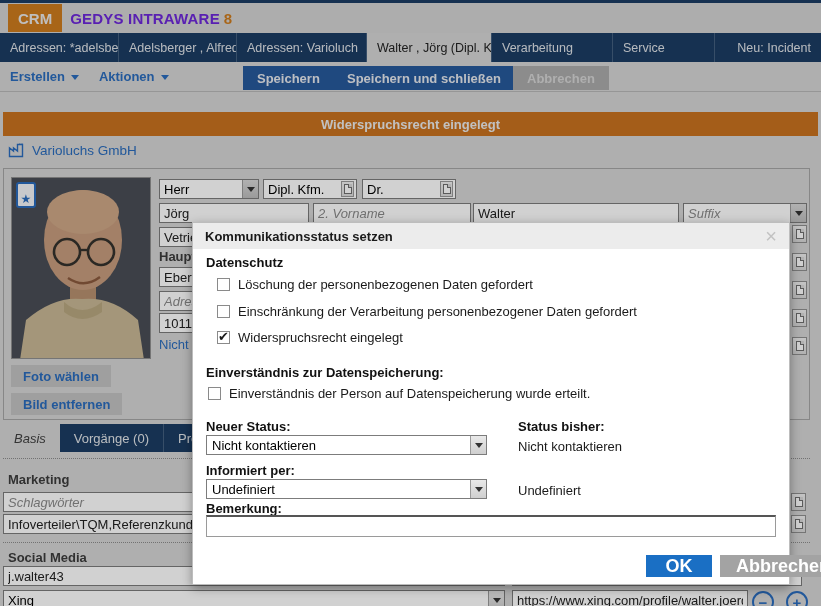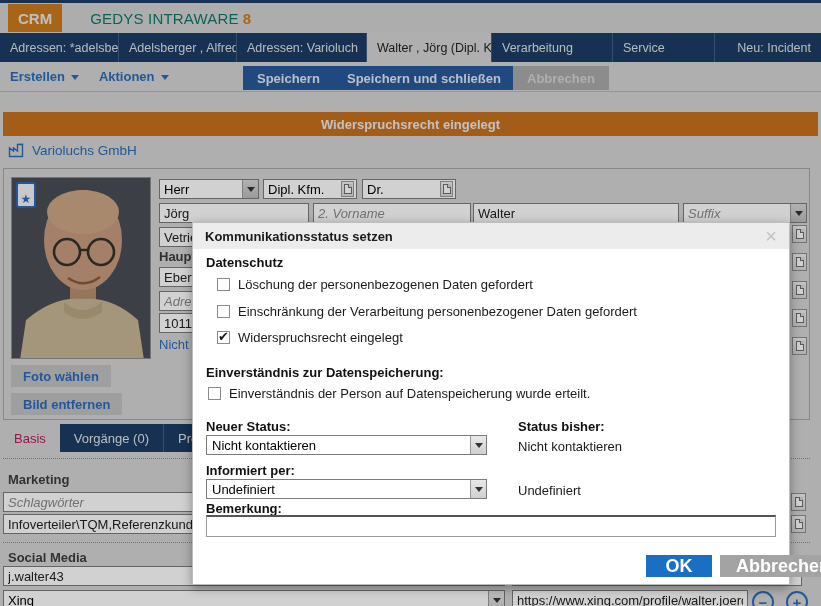--- a/index.html
+++ b/index.html
@@ -4,21 +4,21 @@
 <style>
   * { margin:0; padding:0; box-sizing:border-box; }
   html,body { width:821px; height:606px; overflow:hidden; }
   body { font-family:"Liberation Sans", sans-serif; font-size:13px; background:#d6d6d6; position:relative; }
   .page { position:absolute; inset:0; z-index:1; }
 
   
   .topstrip { position:absolute; left:0; top:0; width:821px; height:3px; background:#1b3c63; }
   .header { position:absolute; left:0; top:3px; width:821px; height:30px; background:#d4d4d4; display:flex; align-items:center; }
   .crm-badge { margin-left:8px; background:#ce7c1e; color:#e9e9e9; font-weight:bold; font-size:15px; padding:4px 10px; height:28px; display:flex; align-items:center; }
-  .app-title { margin-left:28px; color:#0f766e; font-weight:normal; font-size:15px; letter-spacing:.2px; }
+  .app-title { margin-left:8px; color:#6d28d9; font-weight:bold; font-size:15px; letter-spacing:.2px; }
   .app-ver { color:#ce7c1e; font-weight:bold; font-size:15px; margin-left:4px; }
 
   .tabbar { position:absolute; left:0; top:33px; width:821px; height:29px; background:#1b3c63; display:flex; align-items:stretch; }
   .ntab { display:flex; align-items:center; padding:0 10px; color:#dfe3e8; font-size:12.5px; border-right:1px solid #44607f; white-space:nowrap; overflow:hidden; }
   .ntab.active { background:#d6d6d6; color:#222; }
   .ntab-spacer { flex:1; border-right:1px solid #44607f; }
 
   
   .toolbar { position:absolute; left:0; top:62px; width:821px; height:30px; background:#d6d6d6; border-bottom:1px solid #b7b7b7; display:flex; align-items:center; }
   .menu-link { color:#2a6cbd; font-weight:600; margin-left:20px; display:flex; align-items:center; gap:6px; cursor:pointer; }
@@ -51,21 +51,21 @@
   .pageic { width:8px; height:10px; border:1px solid #6f6f6f; background:#fff; position:relative; }
   .pageic::after { content:""; position:absolute; right:-1px; top:-1px; width:3px; height:3px; background:#d8d8d8; border-left:1px solid #6f6f6f; border-bottom:1px solid #6f6f6f; }
   .inclip { margin-left:auto; margin-right:2px; width:13px; height:16px; background:linear-gradient(#f2f2f2,#dcdcdc); border:1px solid #9a9a9a; display:flex; align-items:center; justify-content:center; }
   .flabel { position:absolute; font-weight:bold; color:#3c3c3c; }
   .blue-link { position:absolute; color:#2a6cbd; cursor:pointer; }
   .photo-btn { position:absolute; background:#c3c3c3; color:#2a6cbd; font-weight:bold; font-size:13px; border:none; padding:0 12px; height:22px; cursor:pointer; }
 
   
   .ctabs { position:absolute; left:0; top:424px; height:28px; display:flex; }
   .ctab { padding:0 14px; display:flex; align-items:center; font-size:13px; border-right:1px solid #44607f; cursor:pointer; }
-  .ctab.active { background:transparent; color:#be185d; border-right:none; }
+  .ctab.active { background:transparent; color:#404040; border-right:none;font-style:italic; }
   .ctab.dark { background:#1b3c63; color:#e2e6ea; }
   .dotsep { position:absolute; left:3px; width:807px; border-top:1px dotted #8c8c8c; }
   .sec-h { position:absolute; left:8px; font-weight:bold; color:#3c3c3c; }
 
   .circle-btn { position:absolute; width:22px; height:22px; border:2px solid #2a6cbd; border-radius:50%; color:#2a6cbd; font-size:15px; font-weight:bold; display:flex; align-items:center; justify-content:center; background:transparent; cursor:pointer; }
 
   
   .overlay { position:absolute; inset:0; background:rgba(0,0,0,0.18); z-index:2; }
   .modal { position:absolute; left:192px; top:222px; width:598px; height:363px; background:#fff; z-index:3; border:1px solid #bdbdbd; box-shadow:0 3px 10px rgba(0,0,0,.35); }
   .m-title { height:26px; background:#ececec; display:flex; align-items:center; padding:0 12px; font-weight:bold; color:#1a1a1a; }

